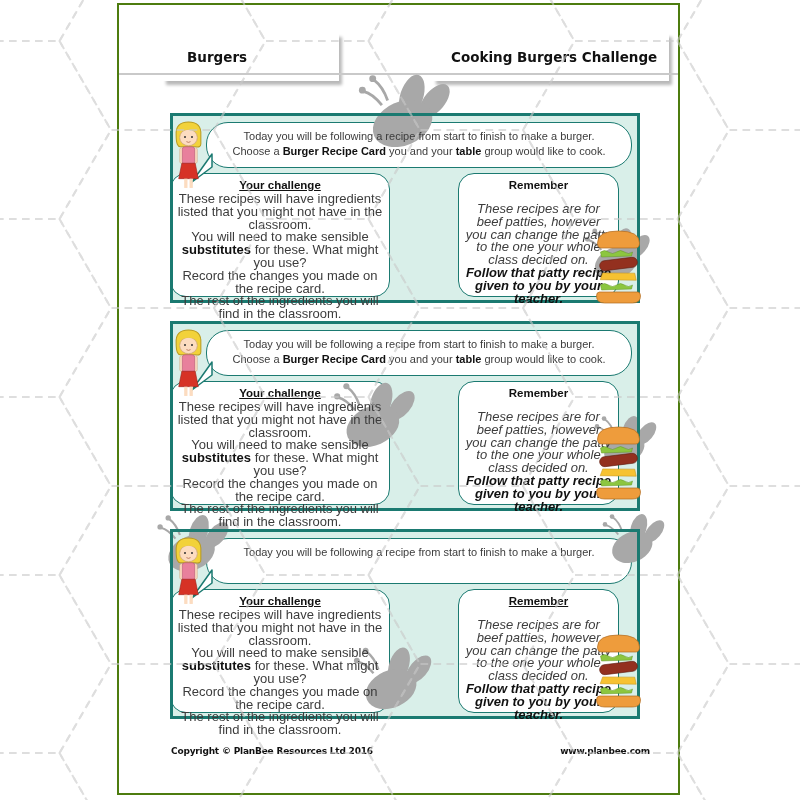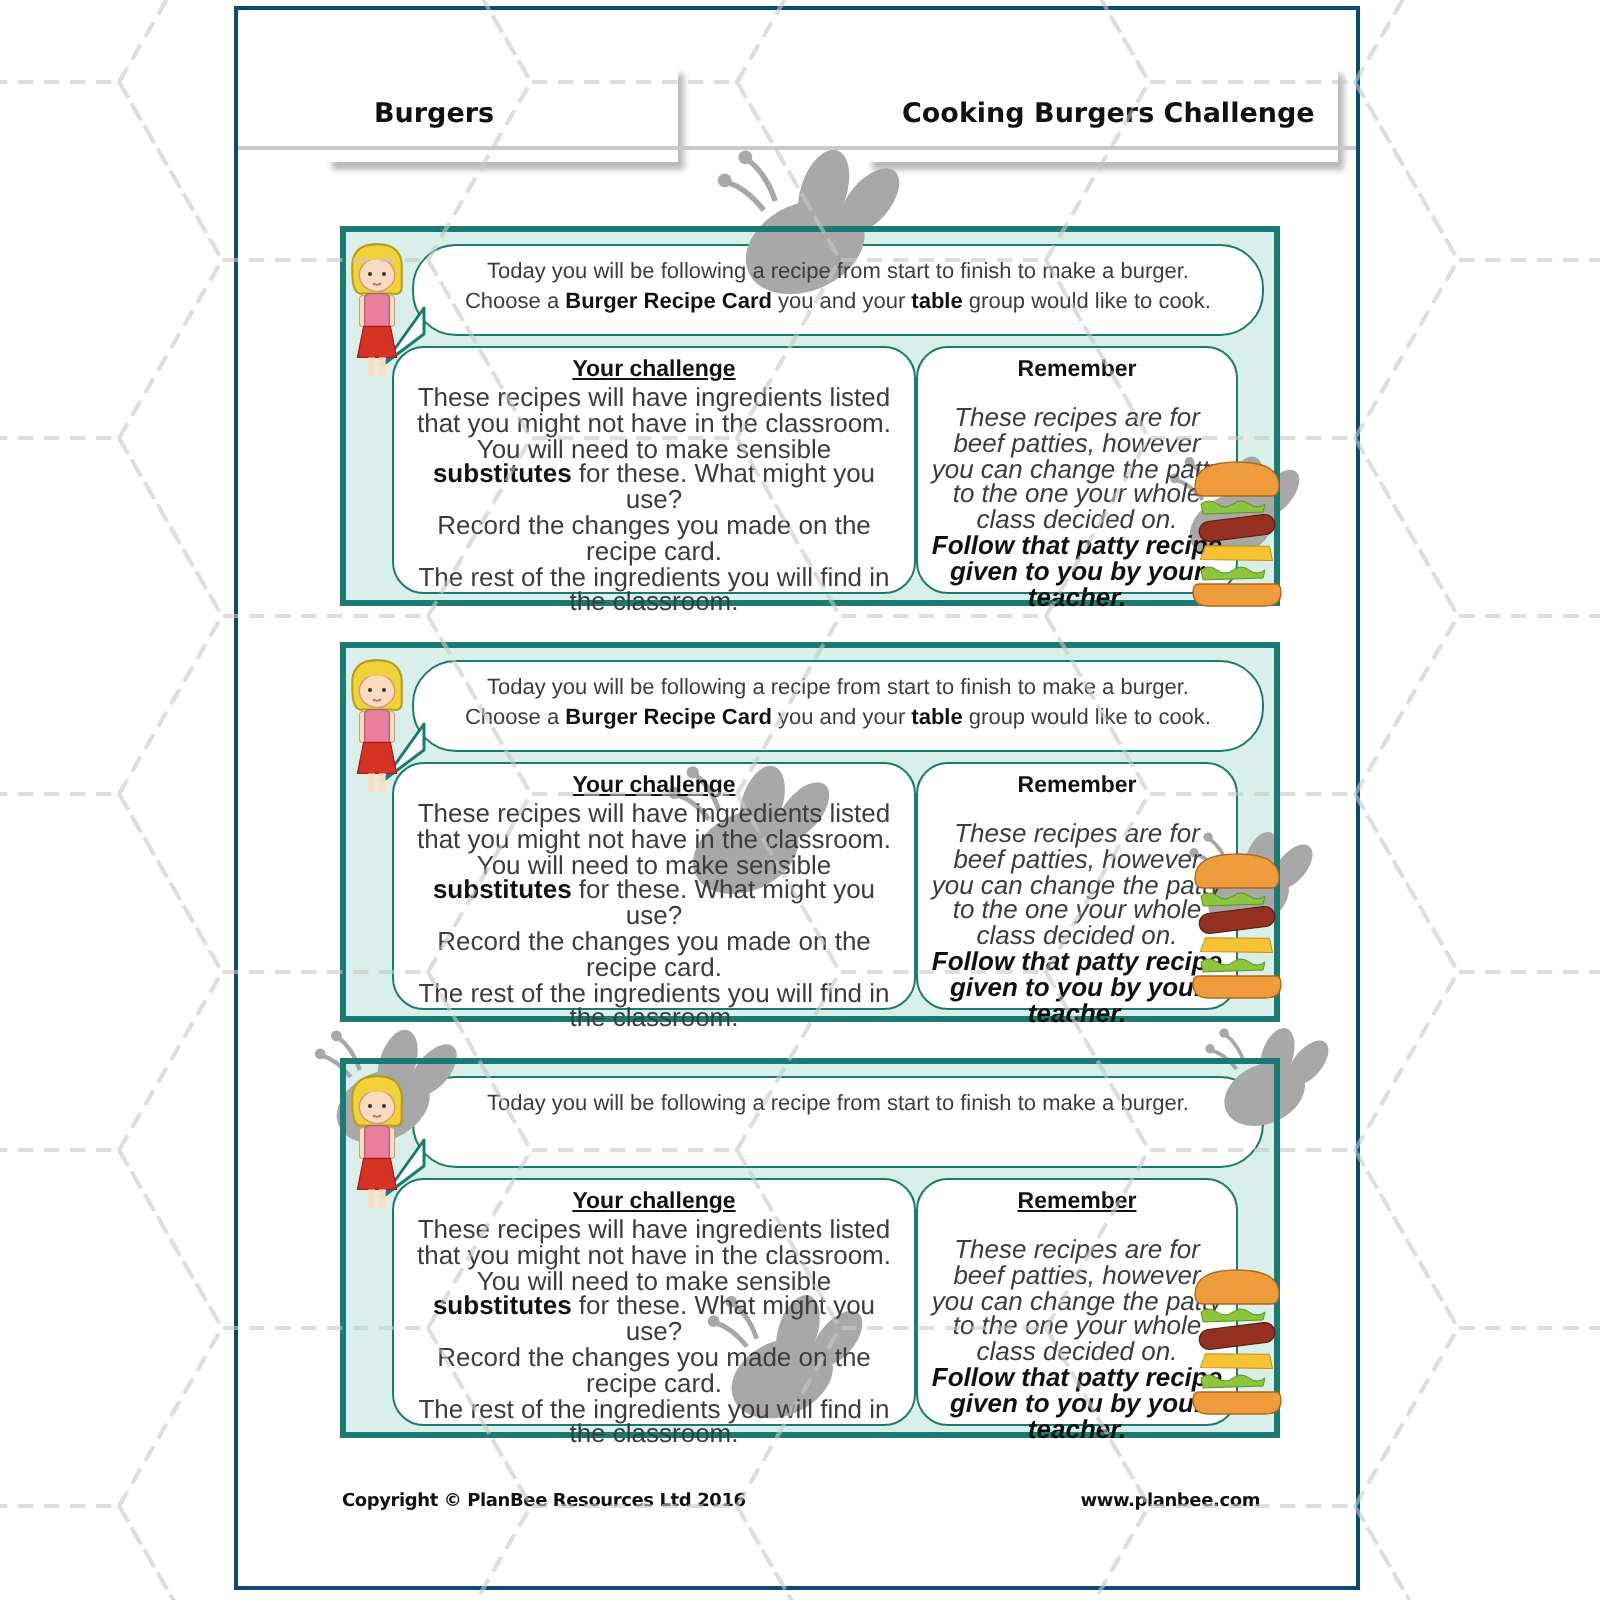--- a/index.html
+++ b/index.html
@@ -8,52 +8,52 @@
 
   
   #hexgrid{position:absolute;left:0;top:0;z-index:40;pointer-events:none;opacity:.6;}
   #hexgrid polygon{fill:none;stroke:#c9c9c9;stroke-width:2;stroke-dasharray:7 6;}
 
   
   .bees{position:absolute;left:0;top:0;z-index:1;pointer-events:none;}
 
   
   .page{position:absolute;left:117px;top:3px;width:563px;height:792px;
-        background:#ffffff;border:2px solid #0c4a6e;box-sizing:border-box;}
+        background:#ffffff;border:2px solid #4d7c0f;box-sizing:border-box;}
 
   .header-label{position:absolute;height:48px;background:#ffffff;
         box-shadow:3px 4px 3px rgba(0,0,0,.28);
         font-family:"DejaVu Sans",sans-serif;font-weight:700;font-size:13.5px;color:#111;
         display:flex;align-items:center;}
   .header-label.left{left:44px;top:28px;width:152px;padding-left:24px;}
   .header-label.right{left:314px;top:28px;width:218px;padding-left:18px;text-align:right;}
   .header-rule{position:absolute;left:0;top:68px;width:100%;height:2px;background:#c9c9c9;}
 
   .footer-text{position:absolute;top:741px;font-family:"DejaVu Sans",sans-serif;
         font-weight:700;font-size:9px;letter-spacing:-.2px;color:#111;}
   .footer-text.left{left:52px;}
-  .footer-text.right{right:48px;}
+  .footer-text.right{right:28px;}
 
   
   .card{position:absolute;left:51px;width:470px;height:190px;background:#d9efe9;box-sizing:border-box;}
   .card.c1{top:108px;} .card.c2{top:316px;} .card.c3{top:524px;}
   .card-border{position:absolute;inset:0;border:3px solid #1b7a71;z-index:2;pointer-events:none;box-sizing:border-box;}
 
   .girl{position:absolute;left:2px;top:7px;width:33px;height:70px;z-index:4;}
 
   .bubble{position:absolute;left:36px;top:9px;right:8px;height:46px;background:#ffffff;
         border:1.6px solid #1b7a71;border-radius:22px;box-sizing:border-box;}
   .bubble-inner{position:relative;z-index:3;text-align:center;font-size:11px;line-height:15px;
         color:#3c3c3c;padding-top:6px;}
   .bubble-inner b{color:#111;}
   .tail{position:absolute;left:20px;top:39px;width:24px;height:32px;z-index:2;}
 
   .panel{position:absolute;top:60px;height:124px;background:#ffffff;border:1.6px solid #1b7a71;
         border-radius:16px;box-sizing:border-box;}
-  .panel.challenge{left:26px;width:262px;}
+  .panel.challenge{left:0;width:220px;}
   .panel.remember{left:288px;width:161px;}
   .panel-inner{position:relative;z-index:3;text-align:center;padding:5px 6px 0 6px;}
   .panel-title{font-size:11.5px;font-weight:700;color:#111;}
   .panel-title.underlined{text-decoration:underline;}
   .panel-text{font-size:13px;line-height:12.8px;color:#3c3c3c;margin-top:2px;}
   .panel-text b{color:#111;}
   .panel.remember .panel-text{margin-top:12px;font-style:italic;}
   b.block{display:block;}
 
   .burger{position:absolute;left:424px;top:104px;width:49px;height:76px;z-index:4;}

